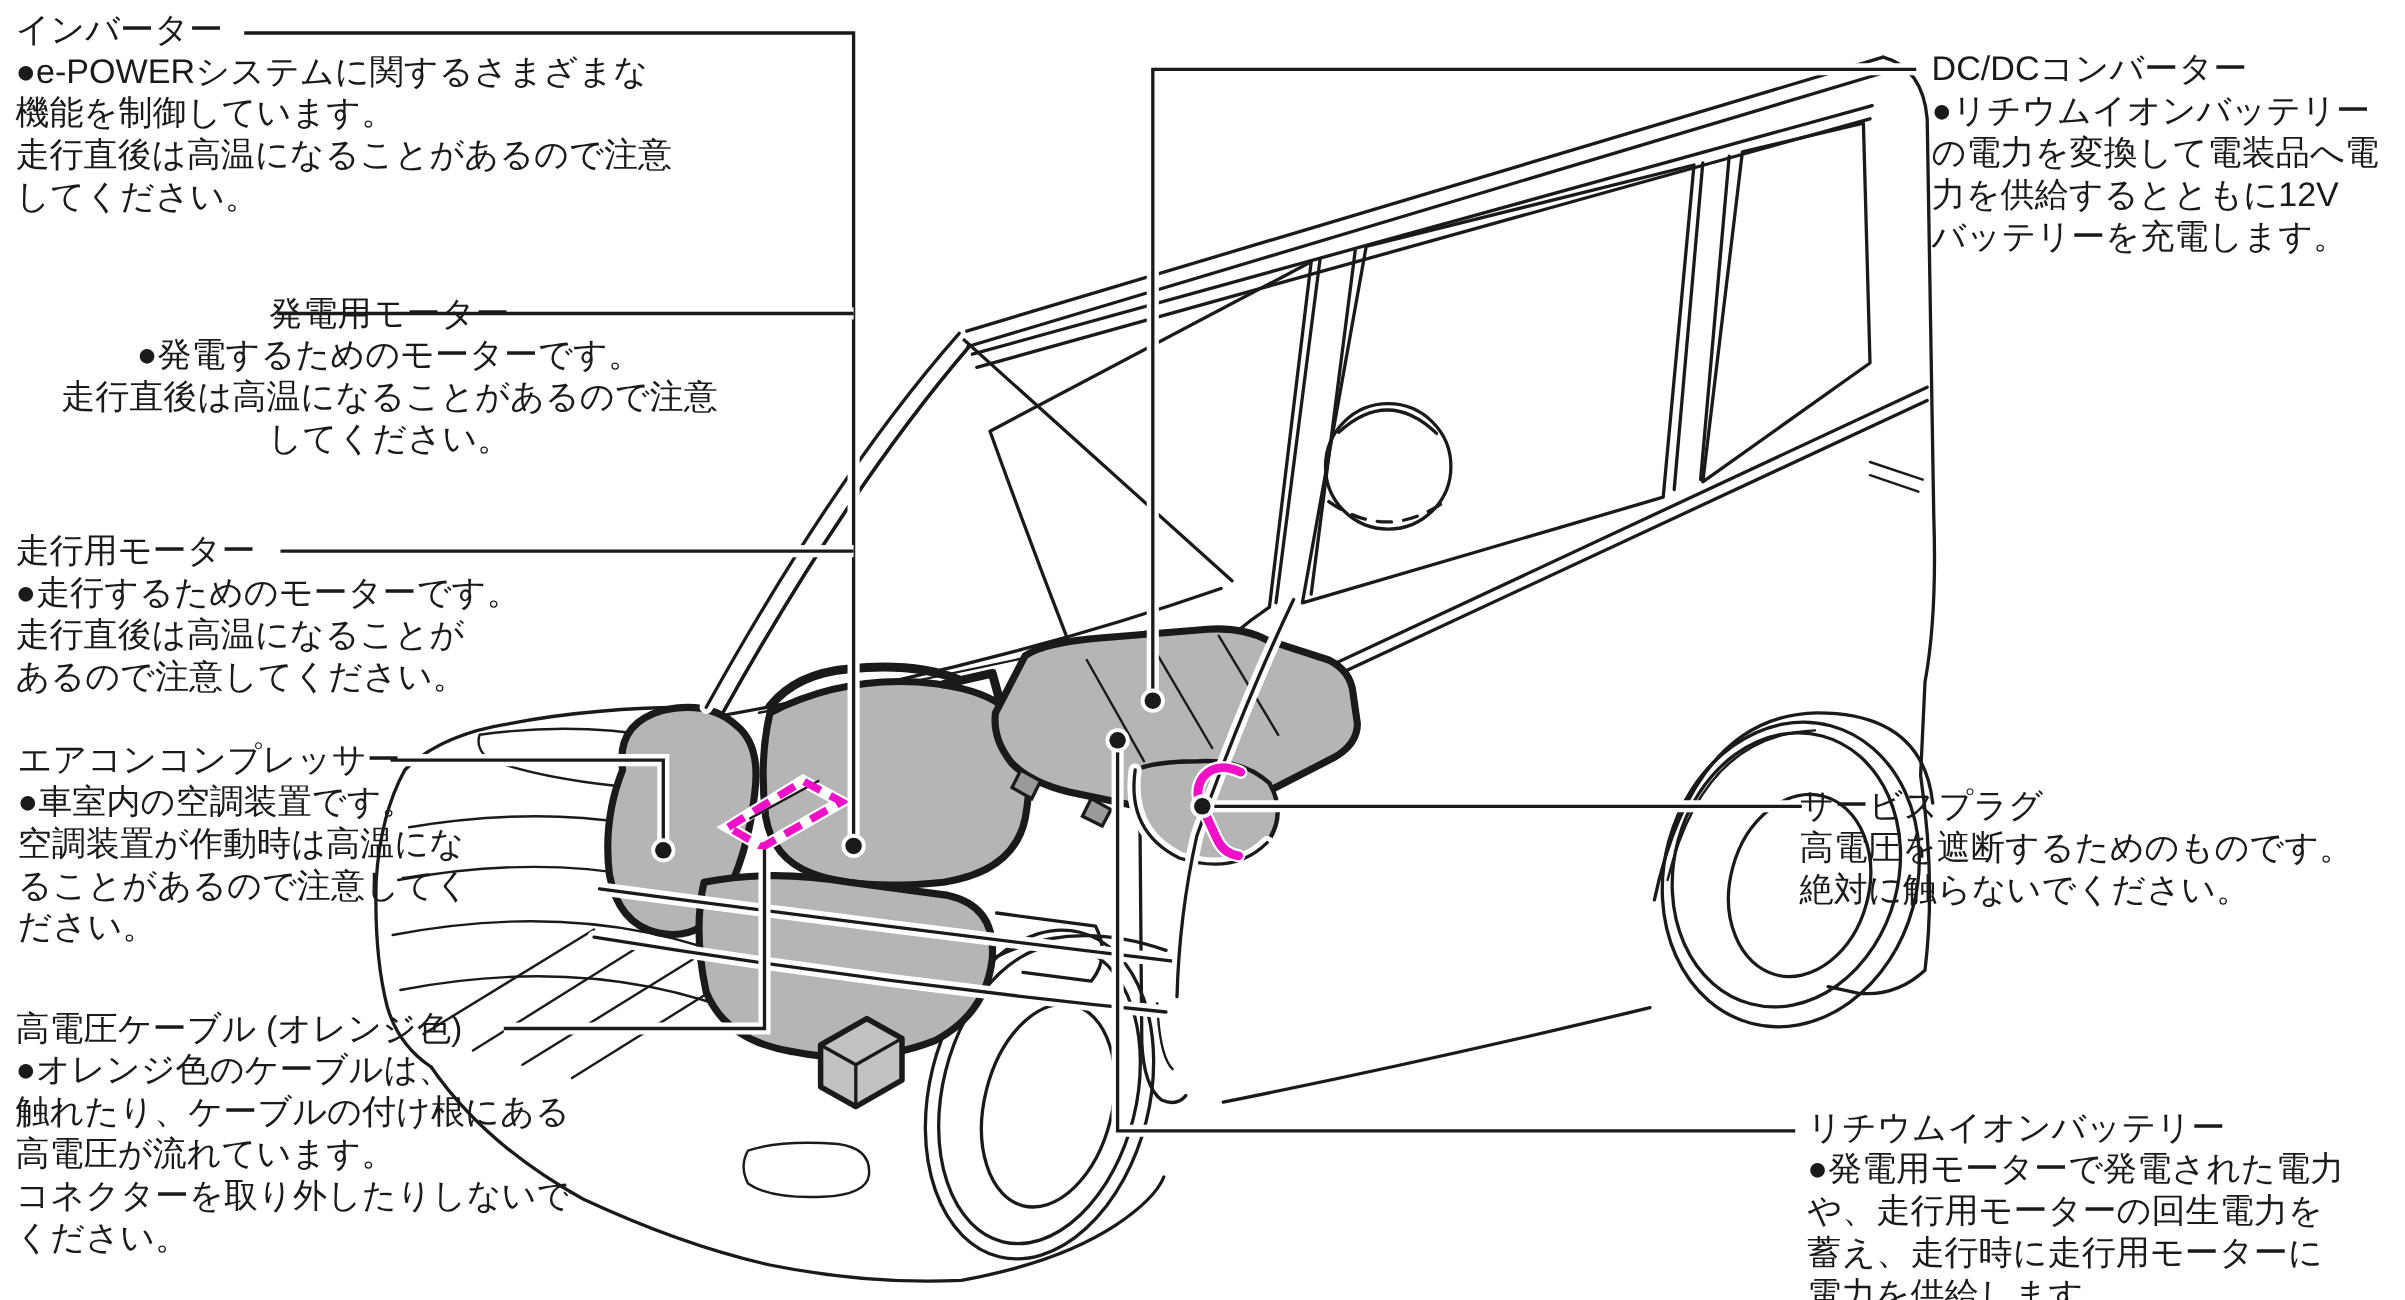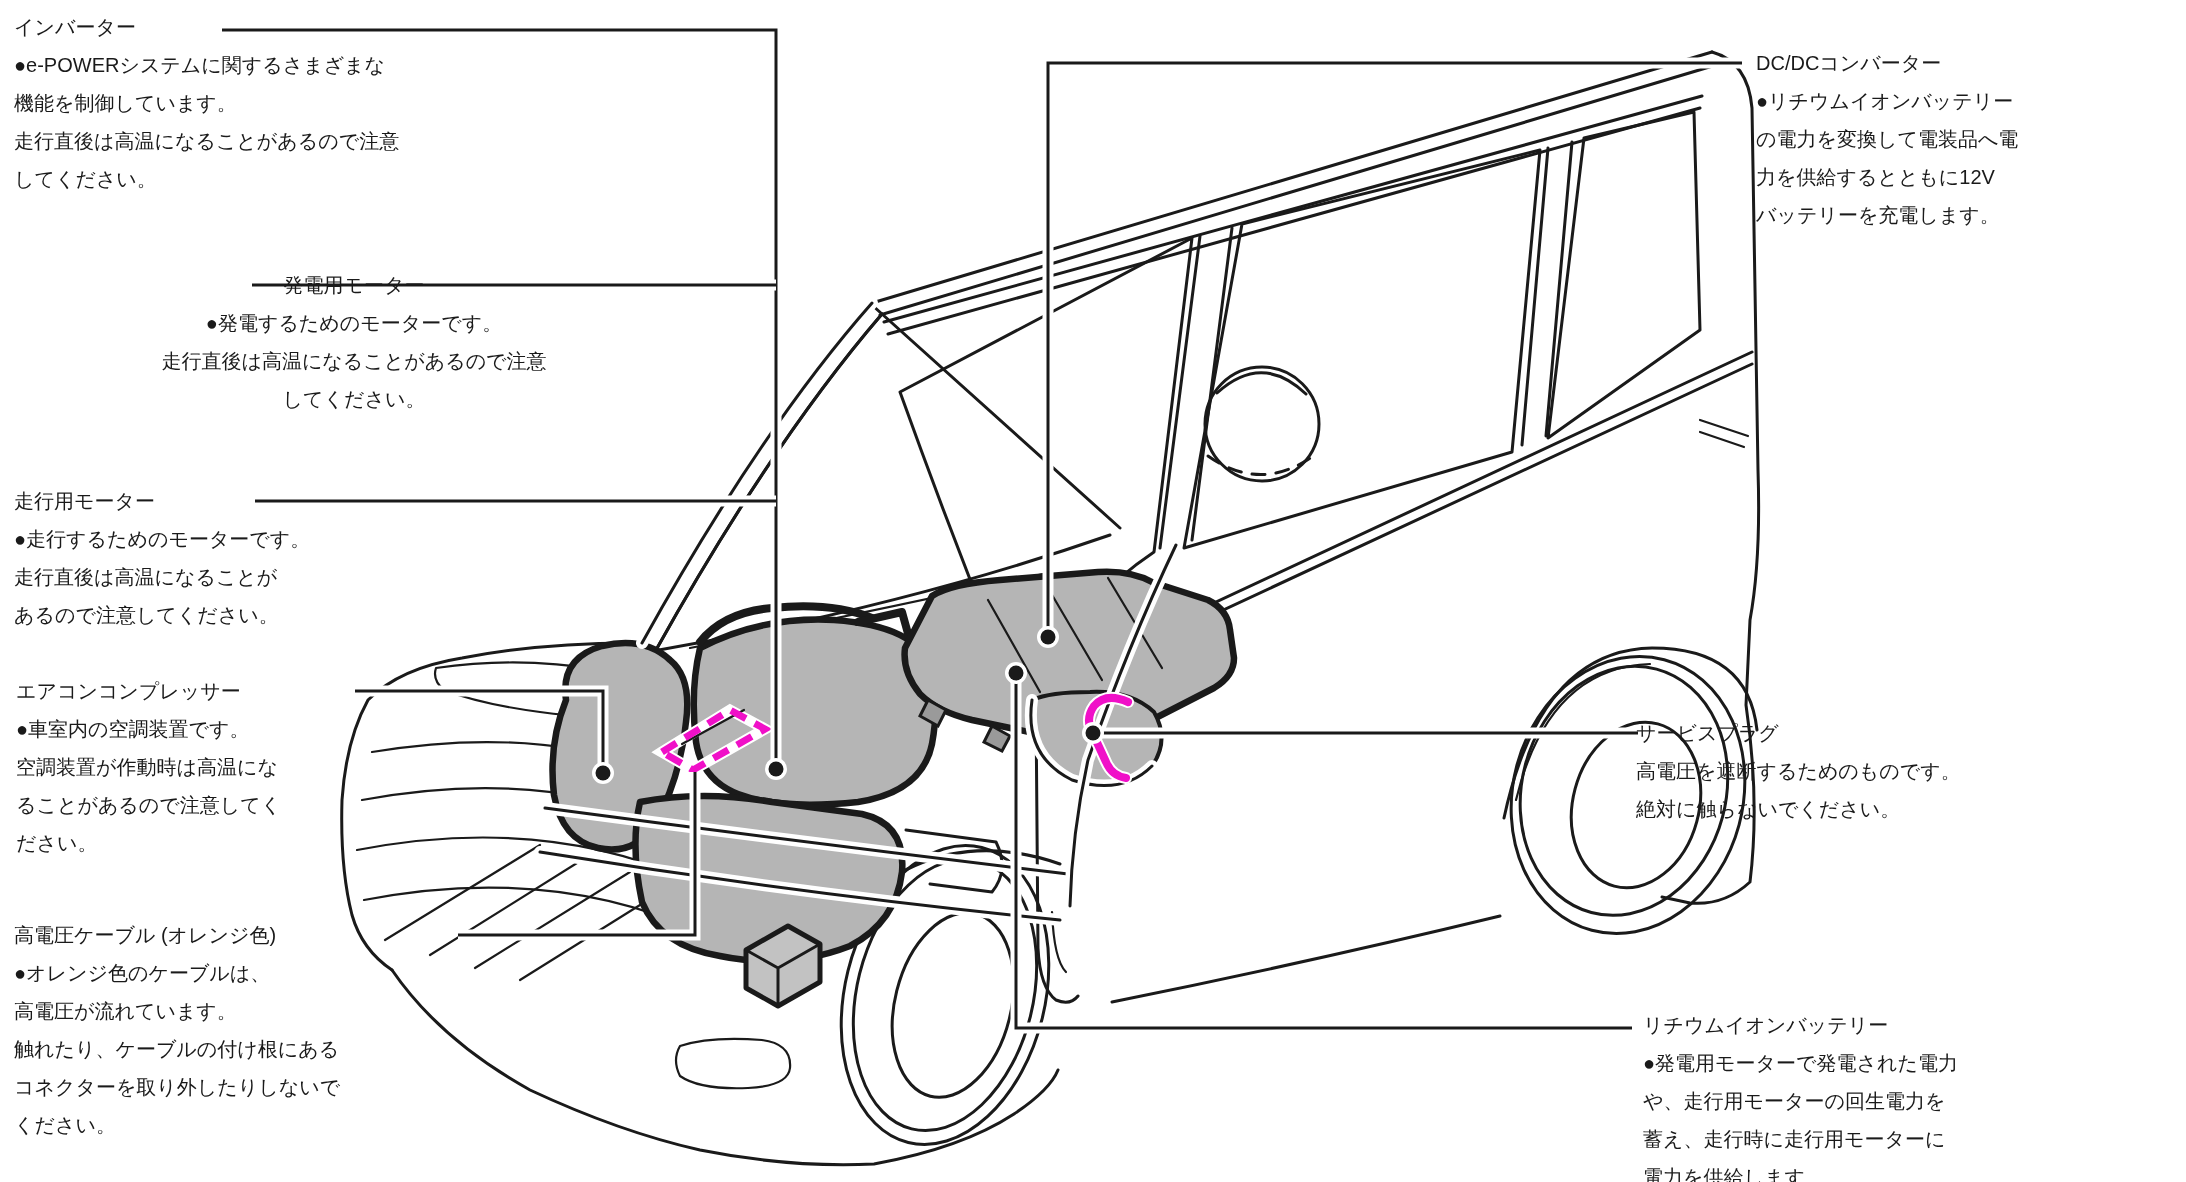--- a/index.html
+++ b/index.html
@@ -8,21 +8,21 @@
     --ink:#1A1A1A;
     --bg:#FFFFFF;
   }
   html,body{margin:0;padding:0;background:var(--bg);}
   .stage{
     position:relative;width:2186px;height:1182px;background:var(--bg);
     font-family:"Liberation Sans","DejaVu Sans",sans-serif;
     overflow:hidden;color:var(--ink);
   }
   .stage svg{position:absolute;left:0;top:0;}
-  .callout{position:absolute;font-size:20px;line-height:38px;letter-spacing:0;}
+  .callout{position:absolute;font-size:31px;line-height:38px;letter-spacing:0;}
   .c-title,.c-line{display:block;white-space:nowrap;}
   
   .ln{stroke:var(--ink);fill:none;stroke-width:3;stroke-linecap:round;stroke-linejoin:round;}
   .ln2{stroke:var(--ink);fill:none;stroke-width:2.2;stroke-linecap:round;stroke-linejoin:round;}
   .blob{fill:var(--gray);stroke:var(--ink);stroke-width:6.5;stroke-linejoin:round;}
   .blob2{fill:var(--gray);stroke:var(--ink);stroke-width:4;stroke-linejoin:round;}
   .darkln{stroke:var(--ink);fill:none;stroke-width:8;stroke-linecap:round;stroke-linejoin:round;}
   .wcase{stroke:#FFFFFF;fill:none;stroke-width:12;stroke-linecap:round;stroke-linejoin:round;}
   .wcaseL{stroke:#FFFFFF;fill:none;stroke-width:11;stroke-linecap:butt;stroke-linejoin:miter;}
   .leader{stroke:var(--ink);fill:none;stroke-width:3;stroke-linecap:butt;stroke-linejoin:miter;}
@@ -235,22 +235,22 @@
     <span class="c-title">エアコンコンプレッサー</span>
     <span class="c-line">●車室内の空調装置です。</span>
     <span class="c-line">空調装置が作動時は高温にな</span>
     <span class="c-line">ることがあるので注意してく</span>
     <span class="c-line">ださい。</span>
   </div>
 
   <div class="callout" style="left:14px;top:916px;width:560px;">
     <span class="c-title">高電圧ケーブル (オレンジ色)</span>
     <span class="c-line">●オレンジ色のケーブルは、</span>
+    <span class="c-line">触れたり、ケーブルの付け根にある</span>
     <span class="c-line">高電圧が流れています。</span>
-    <span class="c-line">触れたり、ケーブルの付け根にある</span>
     <span class="c-line">コネクターを取り外したりしないで</span>
     <span class="c-line">ください。</span>
   </div>
 
   <div class="callout" style="left:1756px;top:44px;width:430px;">
     <span class="c-title">DC/DCコンバーター</span>
     <span class="c-line">●リチウムイオンバッテリー</span>
     <span class="c-line">の電力を変換して電装品へ電</span>
     <span class="c-line">力を供給するとともに12V</span>
     <span class="c-line">バッテリーを充電します。</span>

